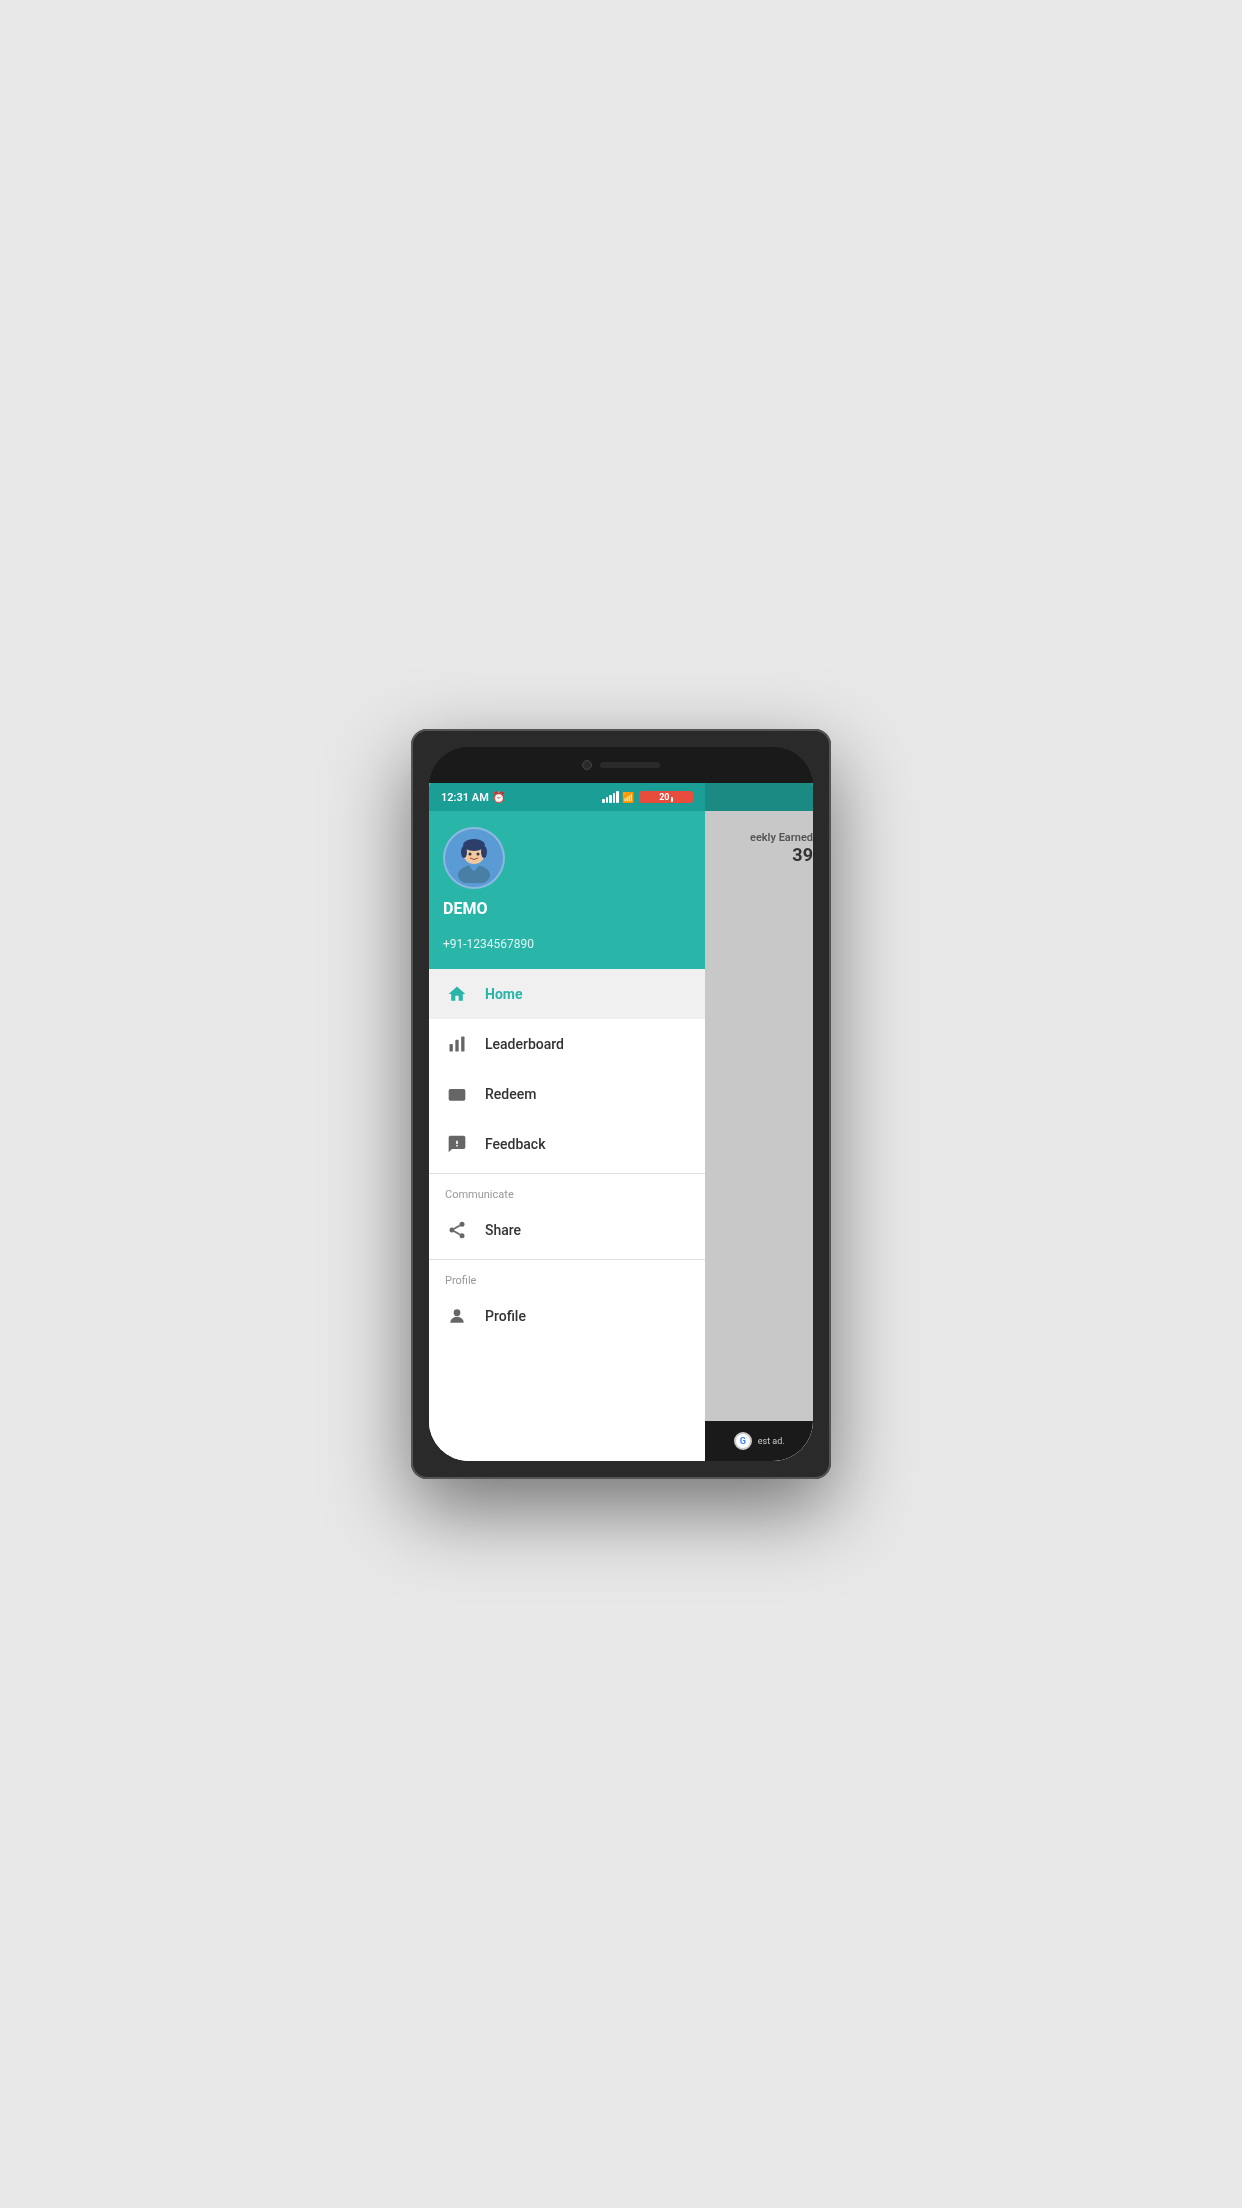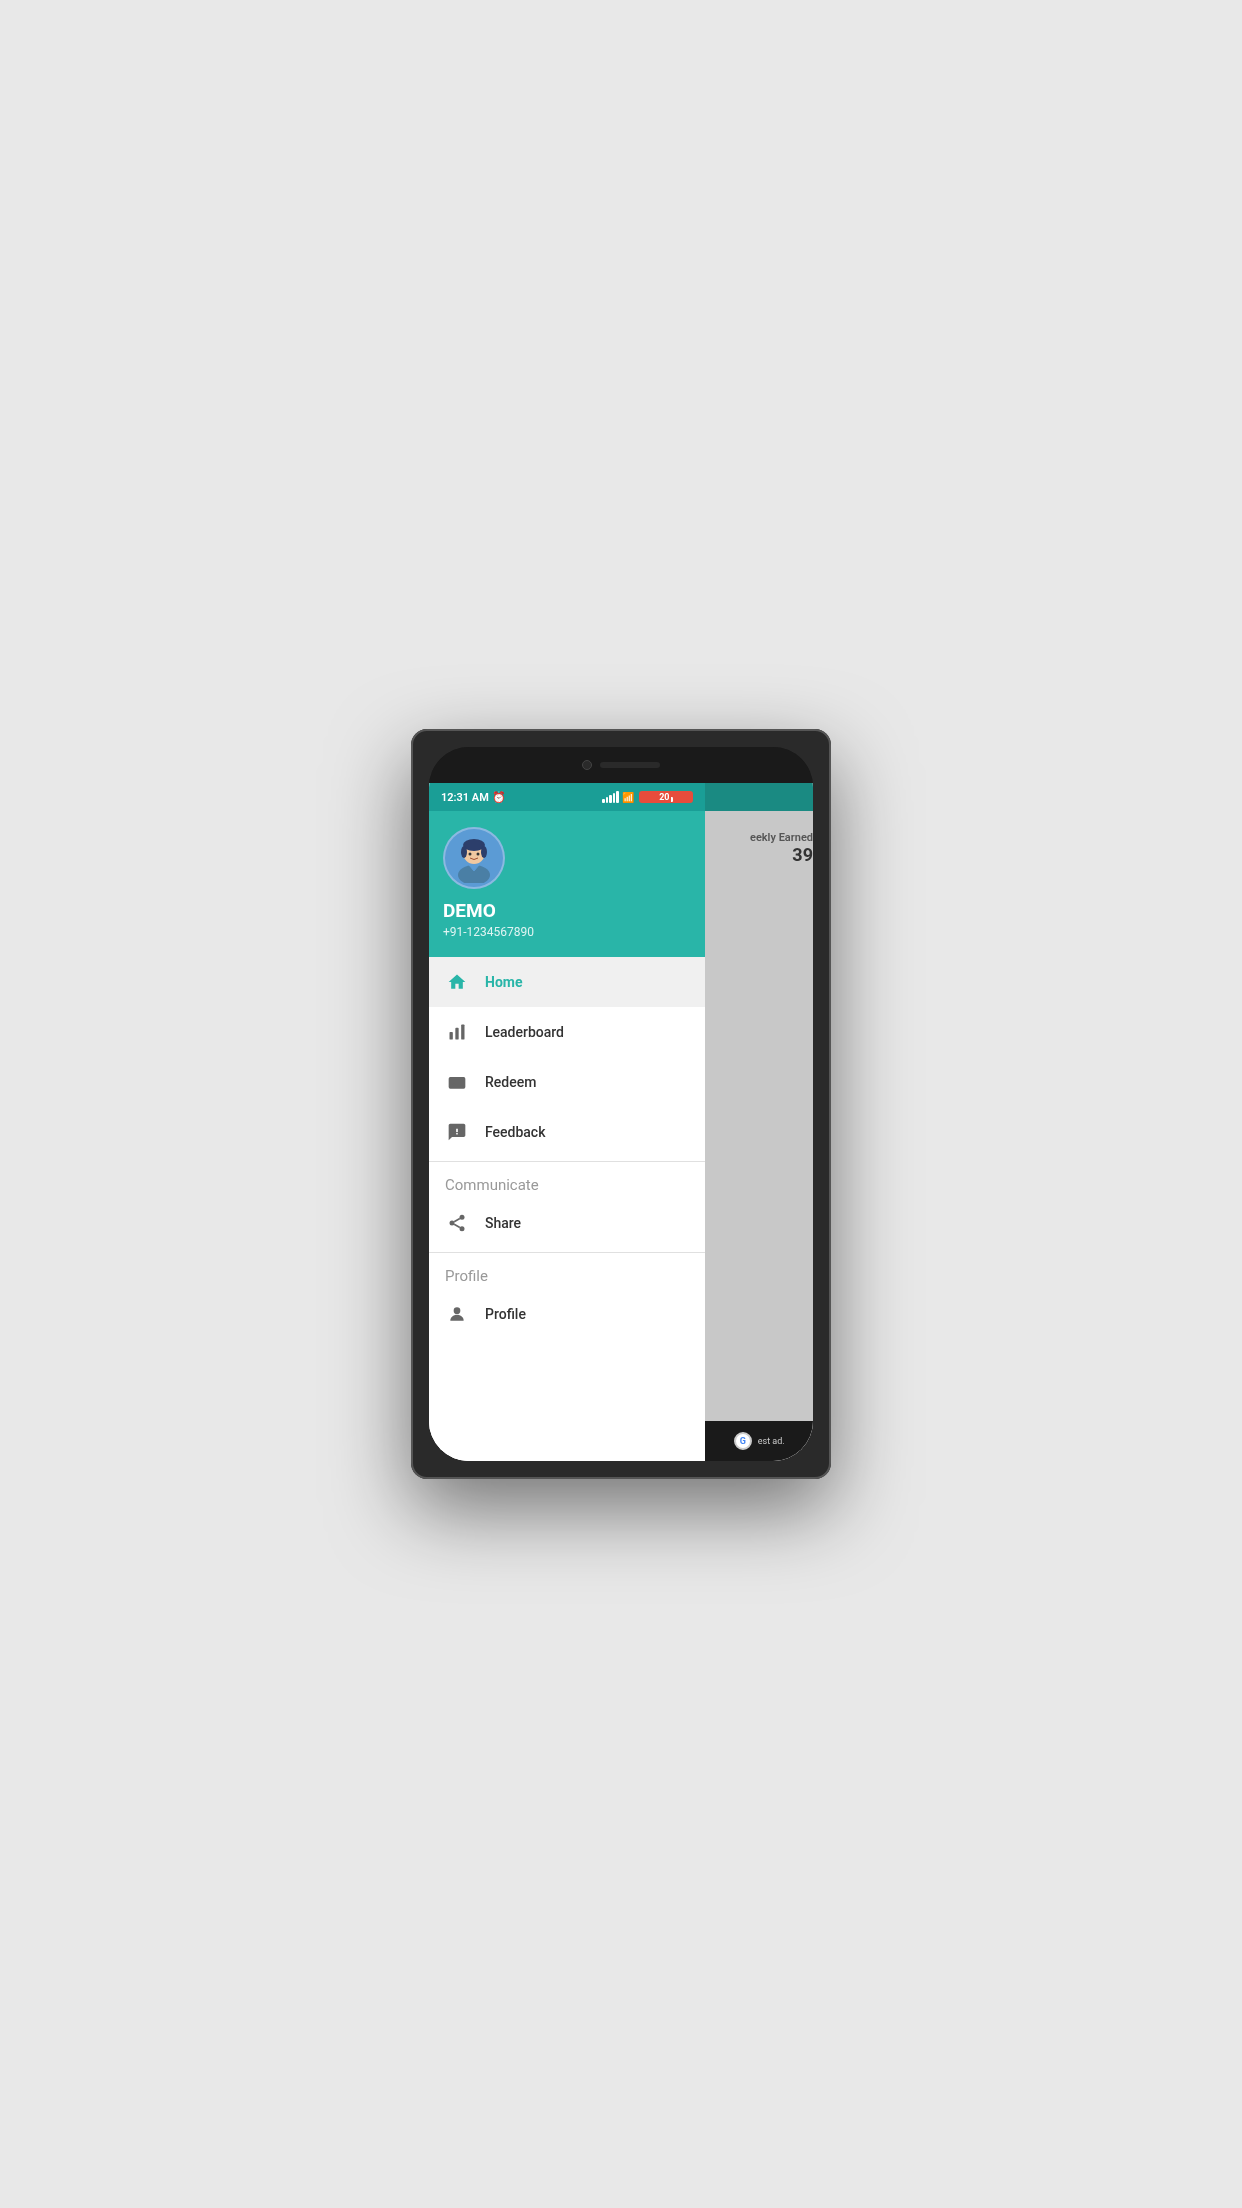--- a/index.html
+++ b/index.html
@@ -166,23 +166,23 @@
     }
 
     
     .avatar-svg {
       width: 50px;
       height: 50px;
     }
 
     .user-name {
       color: white;
-      font-size: 19px;
+      font-size: 16px;
       font-weight: 700;
-      margin-bottom: 3px;
+      margin-bottom: 19px;
     }
 
     .user-phone {
       color: rgba(255,255,255,0.85);
       font-size: 12px;
     }
 
     
     .menu-list {
       flex: 1;
@@ -230,21 +230,21 @@
     }
 
     .section-divider {
       height: 1px;
       background: #e0e0e0;
       margin: 4px 0;
     }
 
     .section-label {
       padding: 10px 16px 4px 16px;
-      font-size: 15px;
+      font-size: 11px;
       color: #999;
       font-weight: 400;
     }
 
     
     .main-content-peek {
       flex: 1;
       background: #b0b0b0;
       display: flex;
       flex-direction: column;

